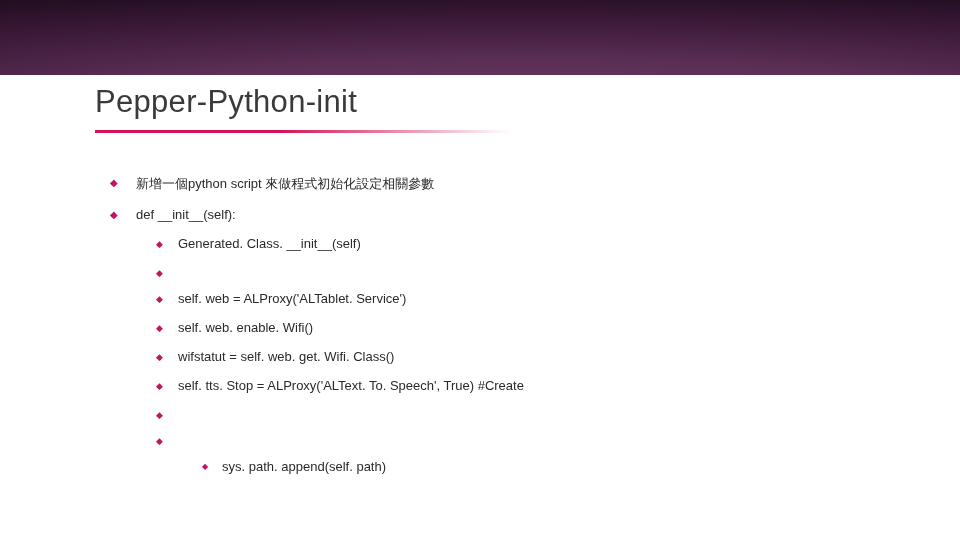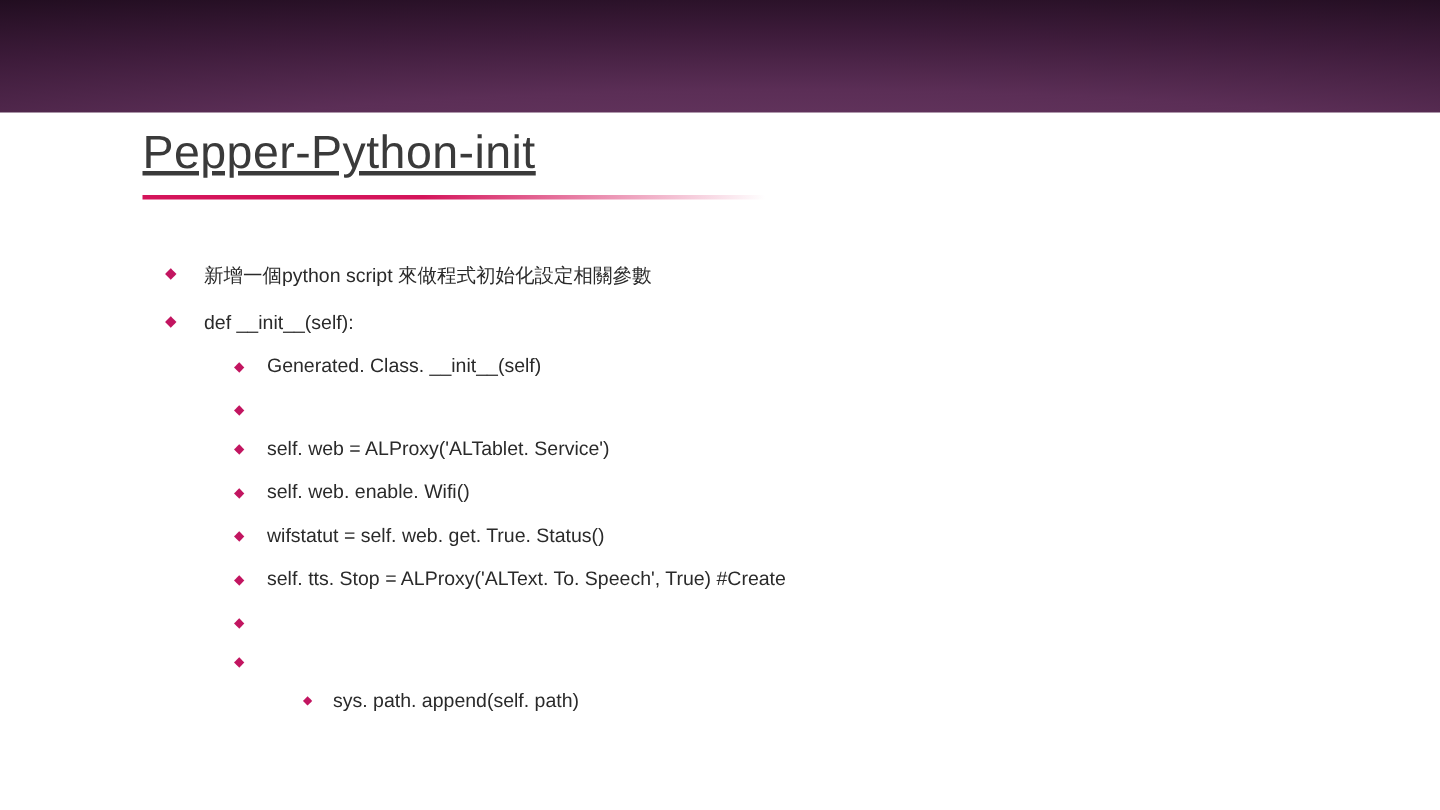--- a/index.html
+++ b/index.html
@@ -17,21 +17,20 @@
   background: radial-gradient(ellipse 160% 200% at 55% 140%, #6a3a64 0%, #5b2e56 30%, #3d1b3a 55%, #1f0c1e 80%, #0d050d 100%);
 }
 .title {
   position: absolute;
   top: 84px;
   left: 95px;
   font-size: 31px;
   font-weight: 400;
   color: #3a3a3a;
   letter-spacing: 0.3px;
-  text-decoration: underline;
 }
 .title-underline {
   position: absolute;
   top: 130px;
   left: 95px;
   width: 415px;
   height: 3px;
   background: linear-gradient(to right, #d4145a 0%, #d4145a 45%, #fff 100%);
 }
 .content {
@@ -127,21 +126,21 @@
   <div class="l2">
     <span class="bullet-l2">◆</span>
     <span>self. web = ALProxy('ALTablet. Service')</span>
   </div>
   <div class="l2">
     <span class="bullet-l2">◆</span>
     <span>self. web. enable. Wifi()</span>
   </div>
   <div class="l2">
     <span class="bullet-l2">◆</span>
-    <span>wifstatut = self. web. get. True. Status()</span>
+    <span>wifstatut = self. web. get. Wifi. Class()</span>
   </div>
   <div class="l2">
     <span class="bullet-l2">◆</span>
     <span>self. tts. Stop = ALProxy('ALText. To. Speech', True) #Create</span>
   </div>
   <div class="l2">
     <span class="bullet-l2">◆</span>
   </div>
   <div class="l2">
     <span class="bullet-l2">◆</span>

